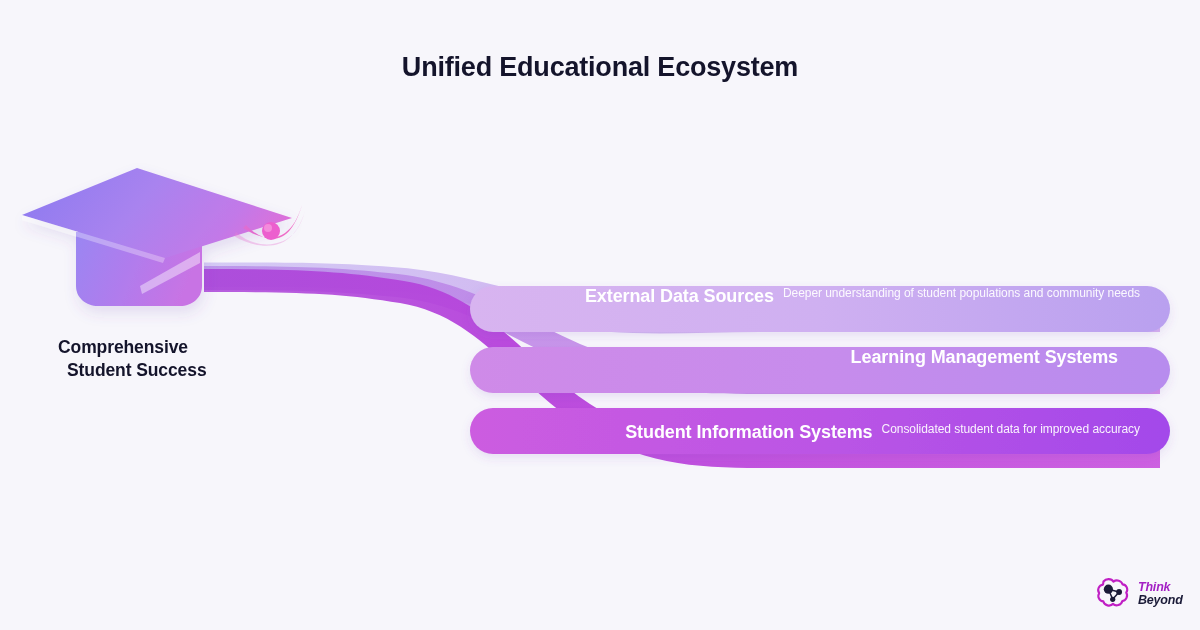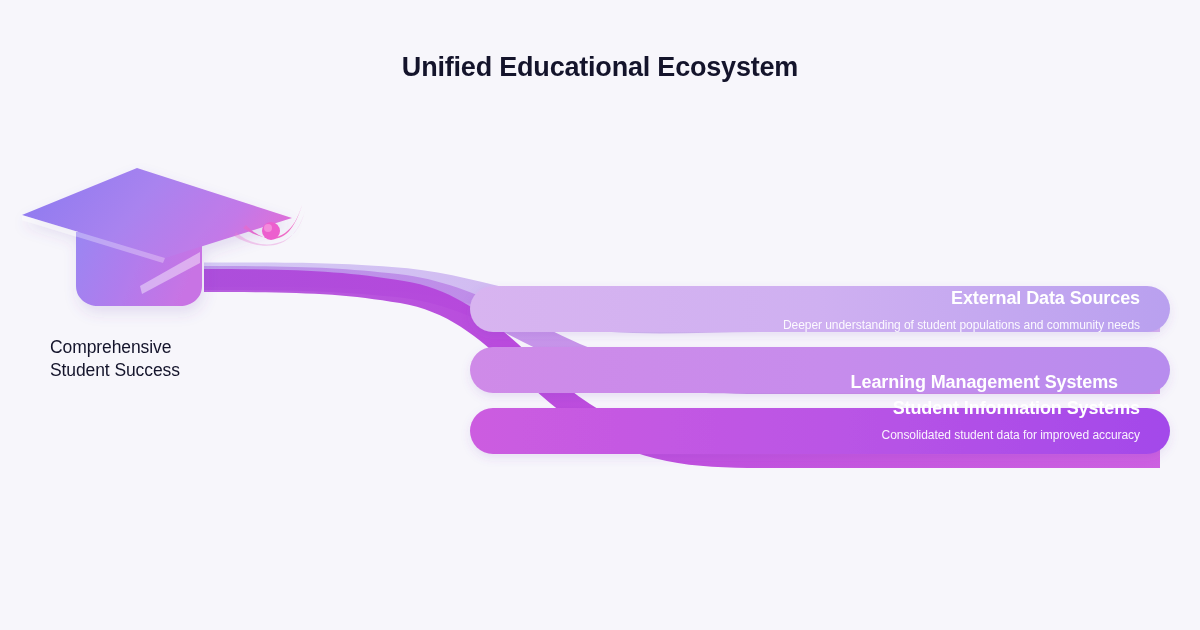--- a/index.html
+++ b/index.html
@@ -31,69 +31,68 @@
     text-align: center;
     font-size: 27px;
     font-weight: bold;
     color: #14142b;
     letter-spacing: -0.2px;
   }
 
   
   .source-label {
     position: absolute;
-    left: 50px;
+    left: 58px;
     top: 336px;
     width: 300px;
     font-size: 17.5px;
-    font-weight: normal;
+    font-weight: bold;
     color: #14142b;
     line-height: 1.33;
     letter-spacing: -0.1px;
   }
-  .source-label .l2 { display: block; }
+  .source-label .l2 { display: block; margin-left: 9px; }
 
   
   #art {
     position: absolute;
     left: 0;
     top: 0;
     width: 1200px;
     height: 630px;
   }
 
   
   .bar-text {
     position: absolute;
     height: 46px;
     display: flex;
-    align-items: flex-end;
+    align-items: flex-start;
     justify-content: flex-end;
     gap: 9px;
     padding-right: 30px;
     box-sizing: border-box;
     white-space: nowrap;
     pointer-events: auto;
-    flex-direction: column;
   }
   .bar-title {
     font-size: 18px;
     font-weight: bold;
     color: #ffffff;
     letter-spacing: -0.1px;
   }
   .bar-desc {
     font-size: 12px;
     font-weight: normal;
     color: rgba(255,255,255,0.93);
     letter-spacing: -0.05px;
   }
   #bar-text-0 { left: 470px; top: 286px; width: 700px; }
   #bar-text-1 { left: 448px; top: 347px; width: 700px; }
-  #bar-text-2 { left: 470px; top: 396px; width: 700px; }
+  #bar-text-2 { left: 470px; top: 422px; width: 700px; }
 
   
   .logo {
     position: absolute;
     left: 1093px;
     top: 572px;
     width: 96px;
     height: 44px;
     display: flex;
     align-items: center;
@@ -281,14 +280,30 @@
     <span class="bar-desc">Deeper understanding of student populations and community needs</span>
   </div>
   <div class="bar-text" id="bar-text-1">
     <span class="bar-title">Learning Management Systems</span>
   </div>
   <div class="bar-text" id="bar-text-2">
     <span class="bar-title">Student Information Systems</span>
     <span class="bar-desc">Consolidated student data for improved accuracy</span>
   </div>
 
+  <div class="logo">
+    <svg class="logo-mark" viewBox="0 0 40 36">
+      <path d="M10.5,5.5 C13,2.2 18.5,2.4 20.5,5.6 C23.5,3.2 28.5,4.6 29.6,8.4
+               C33.6,8.8 35.6,13.4 33.2,16.6 C35.4,19.8 33.2,24.6 29.3,25.0
+               C28.4,29.2 22.8,30.8 20.0,27.8 C17.2,31.0 11.4,29.6 10.4,25.4
+               C6.4,25.2 4.0,20.6 6.2,17.2 C3.8,14.0 5.8,9.2 10.0,8.6 Z" fill="none" stroke="#c01fc4" stroke-width="2.1" stroke-linejoin="round"></path>
+      <circle cx="15.4" cy="13.2" r="4.6" fill="#1b1b38"></circle>
+      <circle cx="26.1" cy="16.0" r="2.9" fill="#1b1b38"></circle>
+      <circle cx="19.7" cy="23.3" r="2.6" fill="#1b1b38"></circle>
+      <path d="M15.4,13.2 L26.1,16.0 M19.7,23.3 L26.1,16.0 M15.4,13.2 L19.7,23.3" stroke="#1b1b38" stroke-width="1.5" fill="none"></path>
+    </svg>
+    <span class="logo-text">
+      <span class="logo-think">Think</span>
+      <span class="logo-beyond">Beyond</span>
+    </span>
+  </div>
 
 </div>
 
 </body></html>

